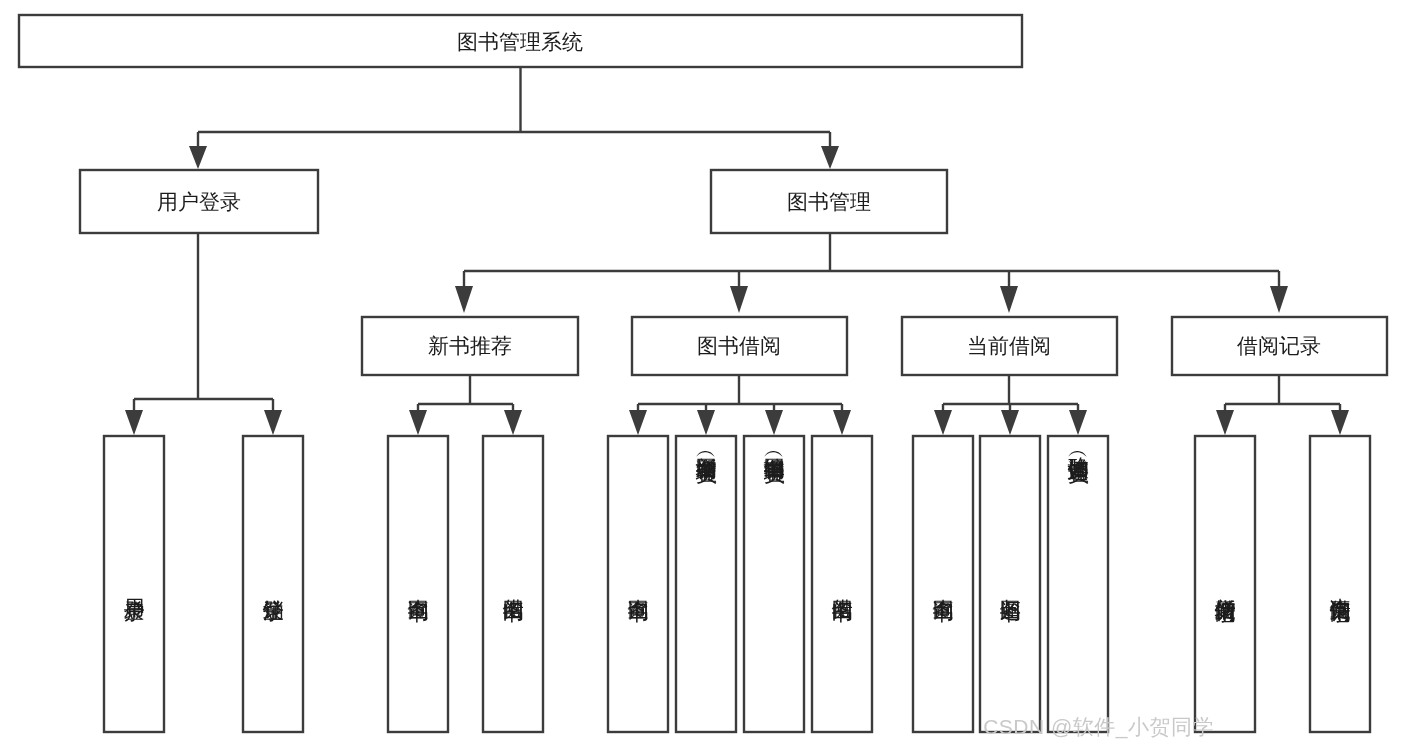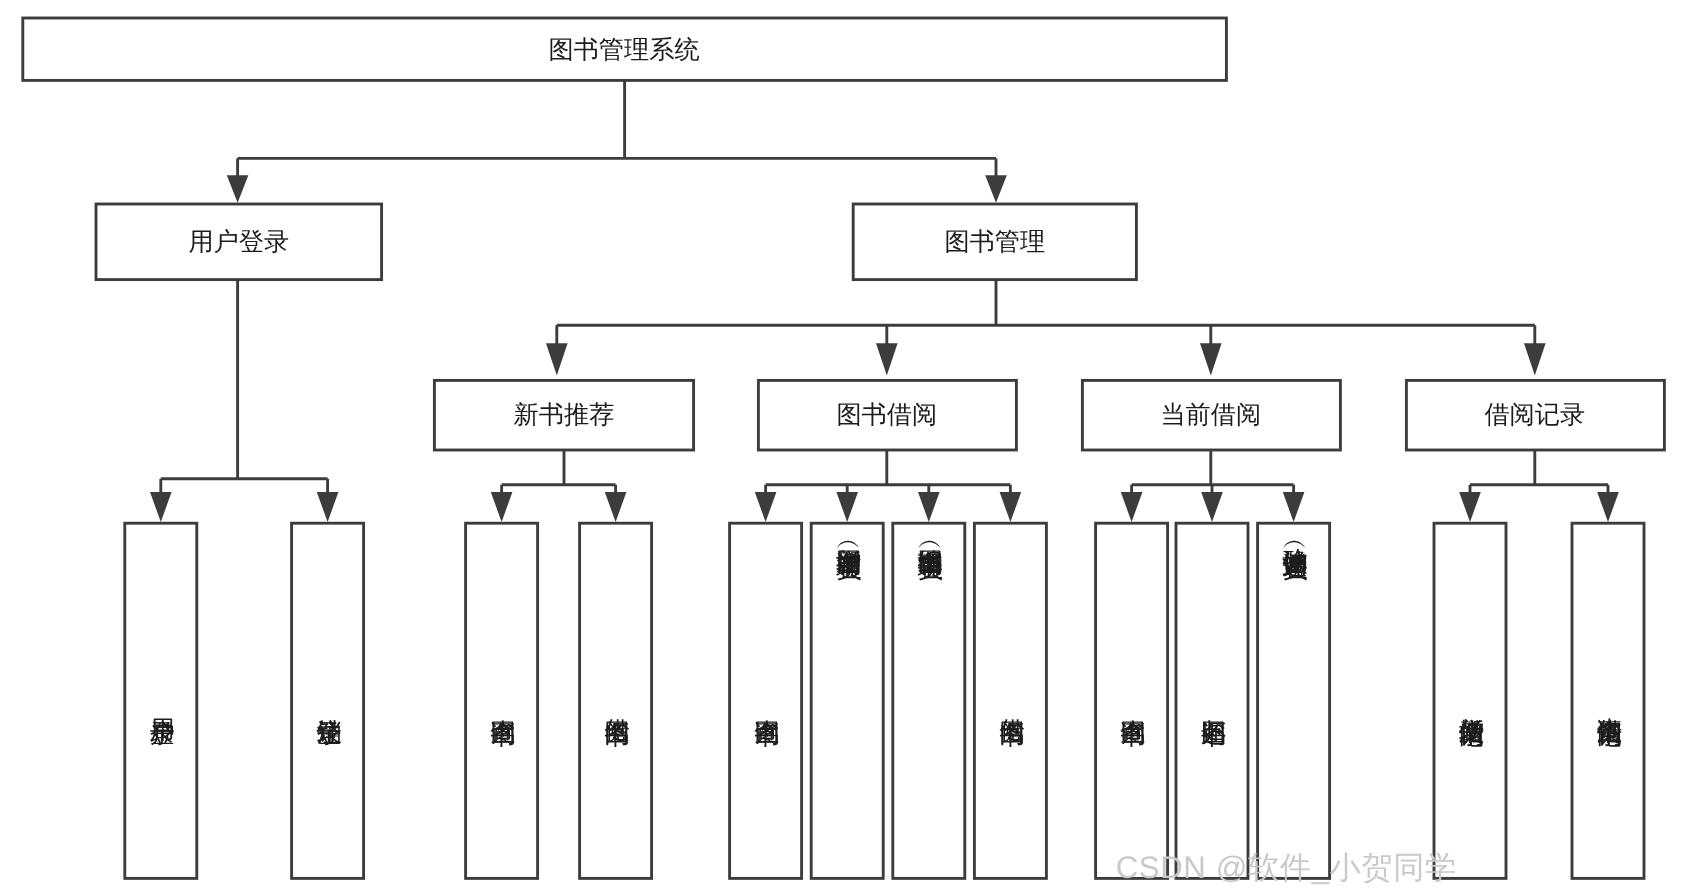--- a/index.html
+++ b/index.html
@@ -63,21 +63,21 @@
     line-height: 1.08;
     color: #1c1c1c;
     letter-spacing: 1px;
     white-space: nowrap;
   }
   .watermark {
     position: absolute;
     right: 8px;
     bottom: 6px;
     font-family: "Liberation Sans", "DejaVu Sans", sans-serif;
-    font-size: 26px;
+    font-size: 21px;
     color: #c9c9c9;
     letter-spacing: 0.5px;
     white-space: nowrap;
   }
 </style>
 </head>
 <body>
 
 <div id="diagram-root">
 

